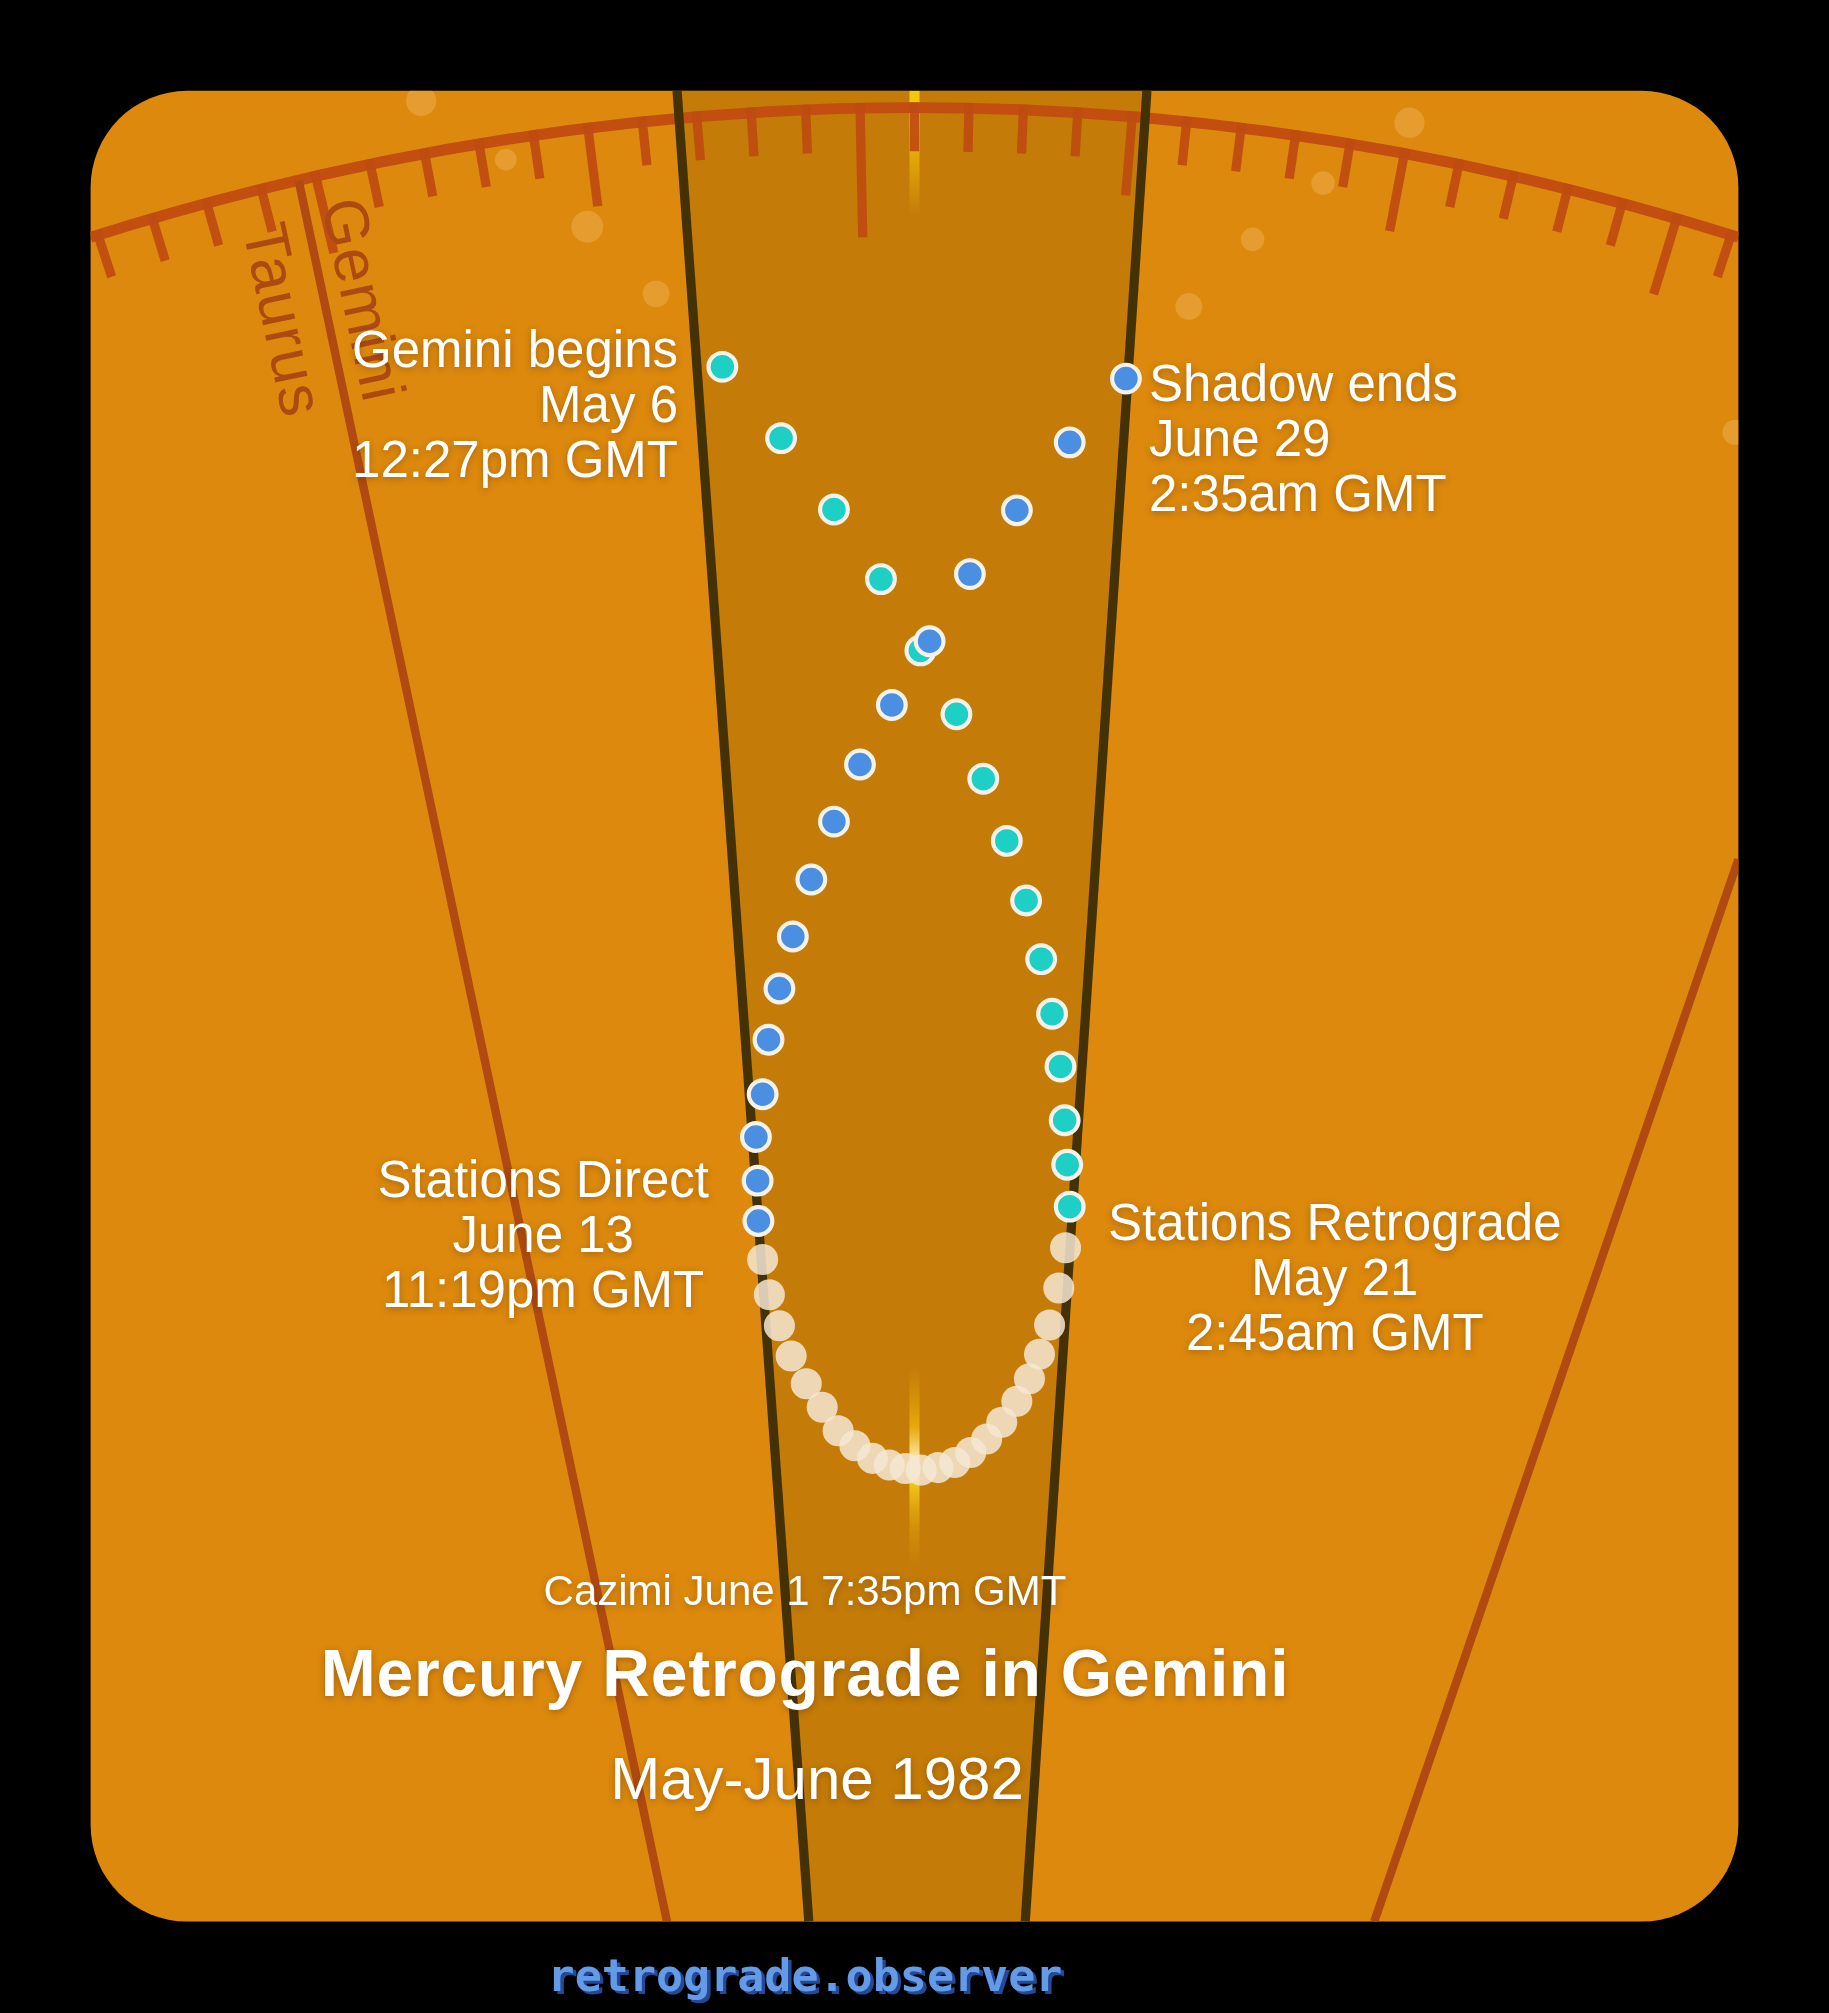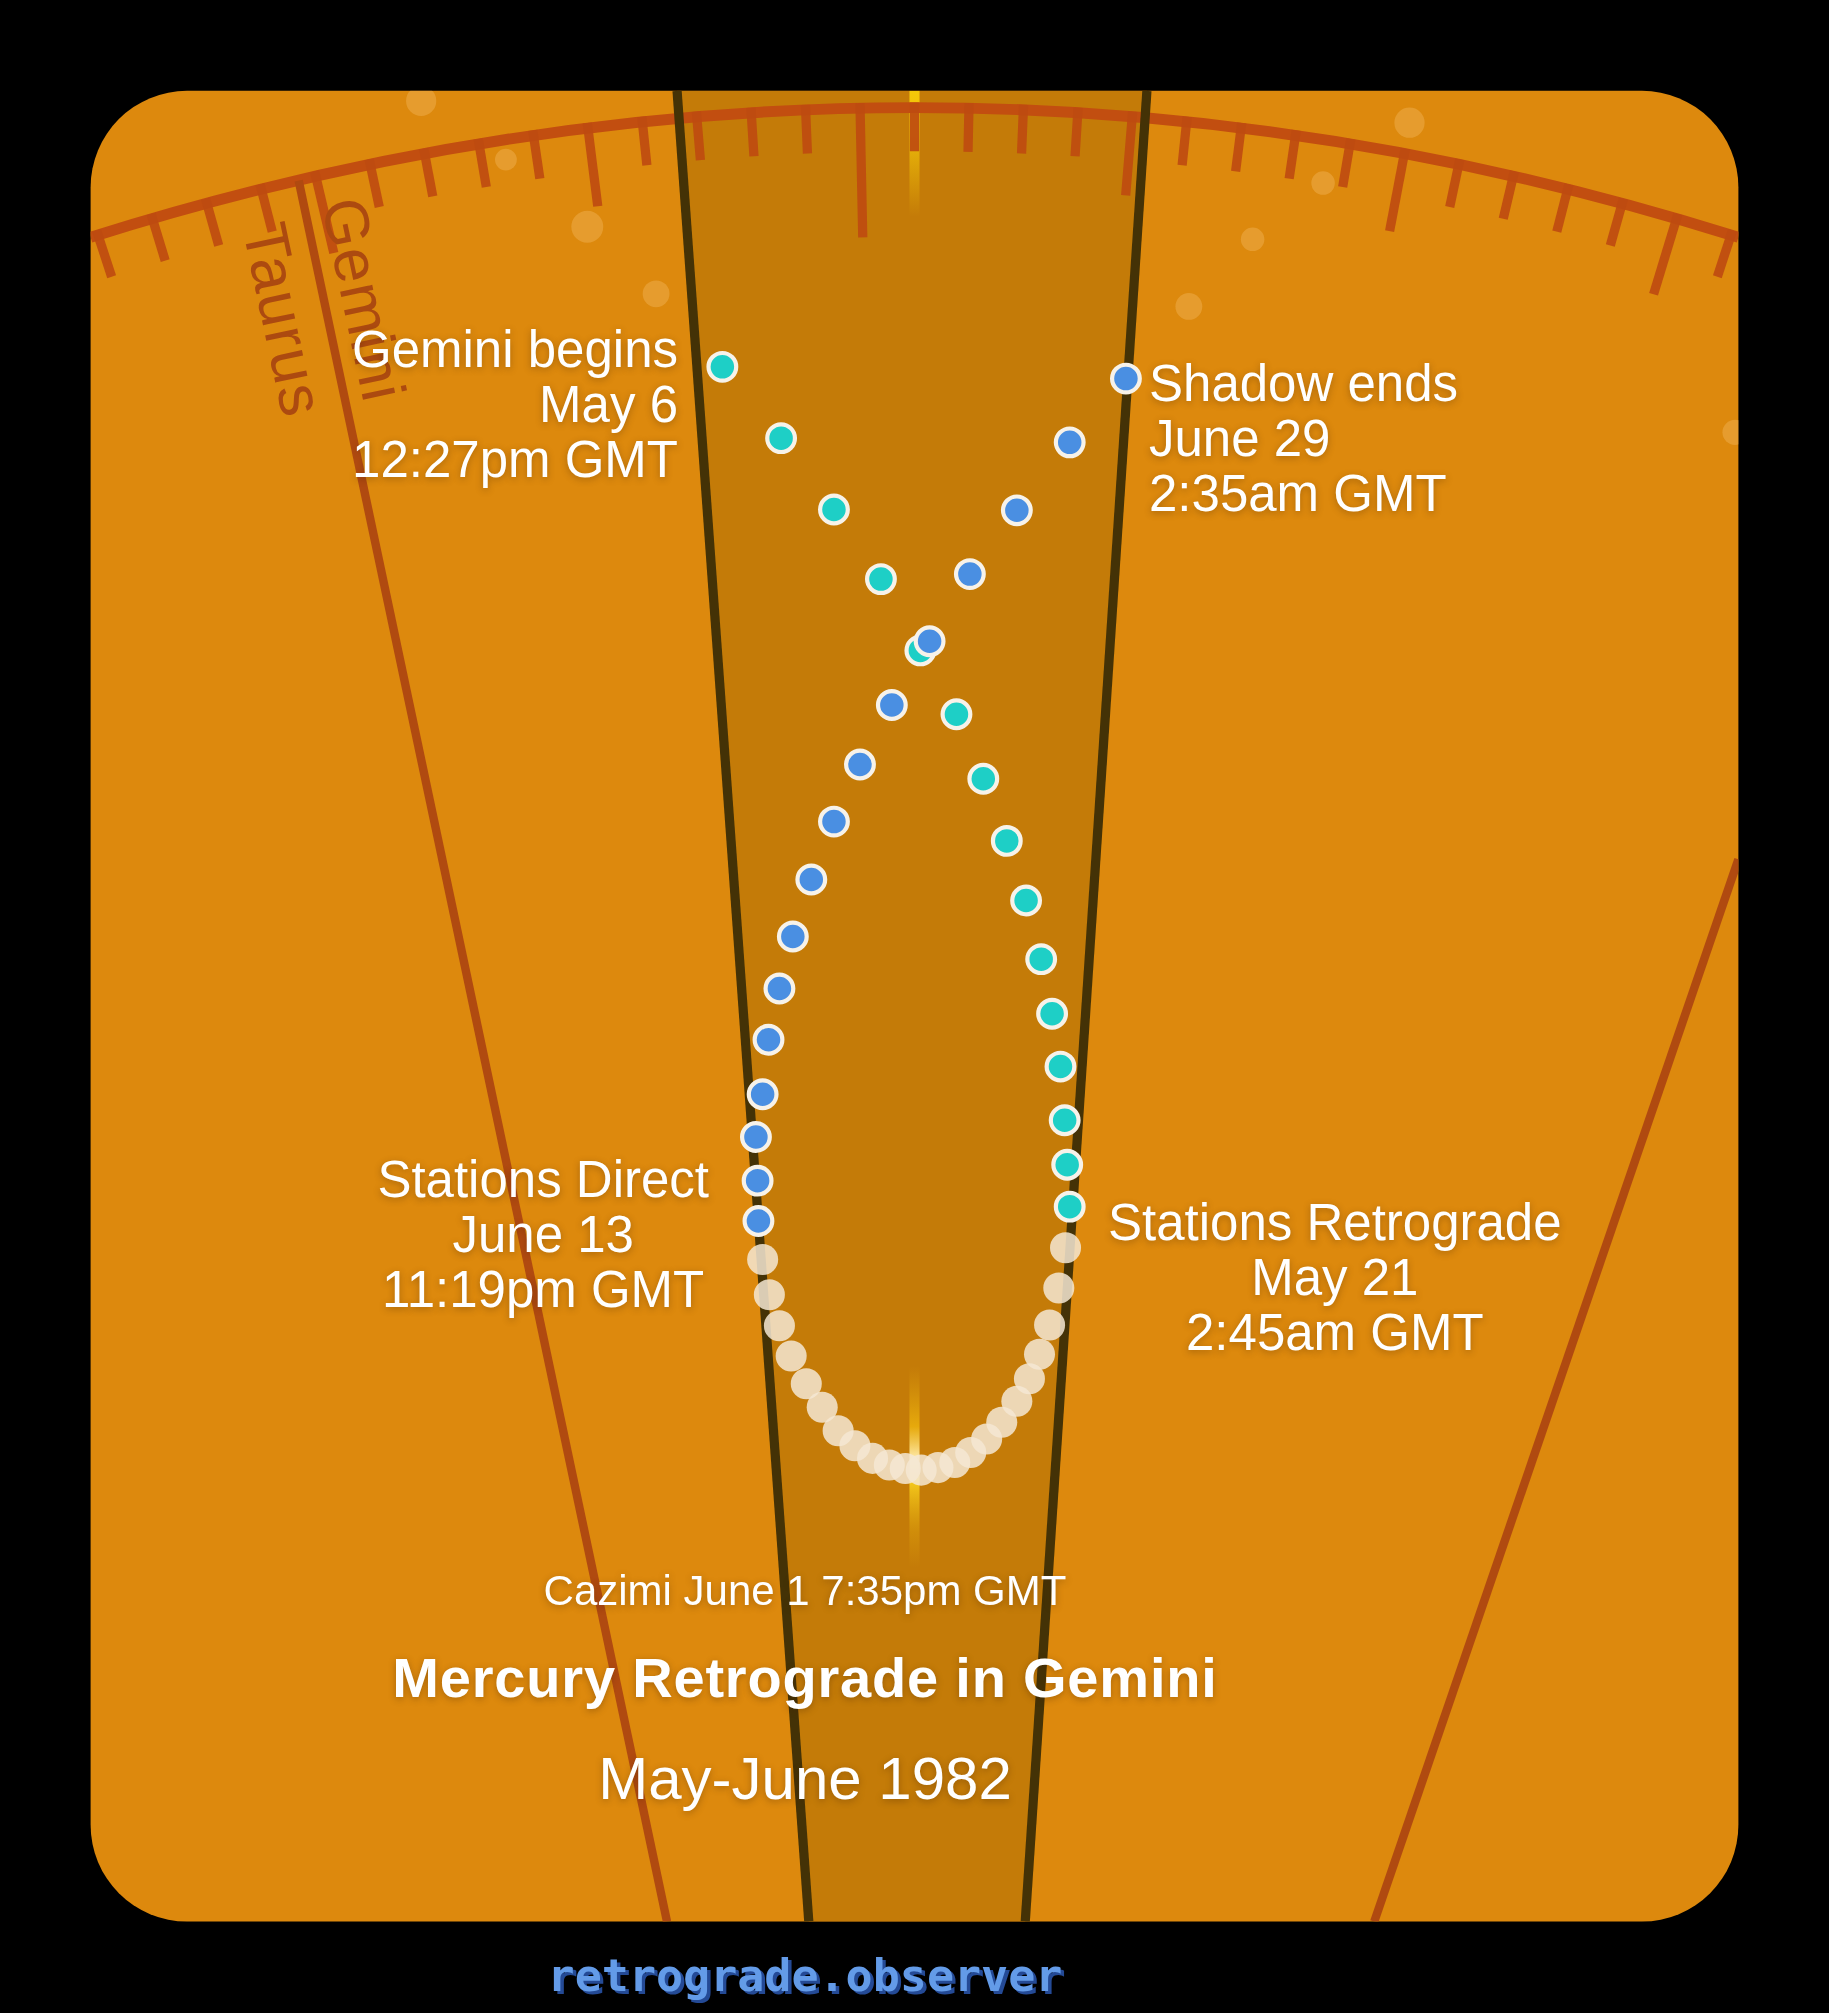--- a/index.html
+++ b/index.html
@@ -8,22 +8,22 @@
   #scene{position:absolute;left:0;top:0;width:1829px;height:2014px;}
   .event-label{position:absolute;color:#ffffff;font-size:51px;line-height:55px;
                text-shadow:0 1.7px 7.6px rgba(70,35,0,0.35);white-space:nowrap;}
   #shadow-begins{top:322px;right:1151px;text-align:right;}
   #shadow-ends{top:356px;left:1149px;text-align:left;}
   #stations-direct{top:1152px;right:1120px;text-align:center;}
   #stations-retrograde{top:1195px;left:1108px;text-align:center;}
   .centered{position:absolute;left:0;width:1610px;text-align:center;color:#fff;
             text-shadow:0 1.7px 7.6px rgba(70,35,0,0.35);}
   #cazimi{top:1567px;font-size:42px;}
-  #title{top:1635px;font-size:56px;font-weight:bold;letter-spacing:0.8px;margin-top:10px;}
-  #subtitle{top:1744px;font-size:60px;}
+  #title{top:1635px;font-size:66px;font-weight:bold;letter-spacing:0.8px;}
+  #subtitle{top:1744px;font-size:60px;padding-left:12px;}
   #footer{top:1949px;font-family:"DejaVu Sans Mono",monospace;font-weight:bold;font-size:45px;
           color:#639BE8;text-shadow:3.4px 3.4px 0 rgba(42,87,176,0.85);}
 </style>
 </head>
 <body>
 
 <div id="poster">
 
   <svg id="scene" viewBox="0 0 2180 2400" xmlns="http://www.w3.org/2000/svg">
     <defs>

